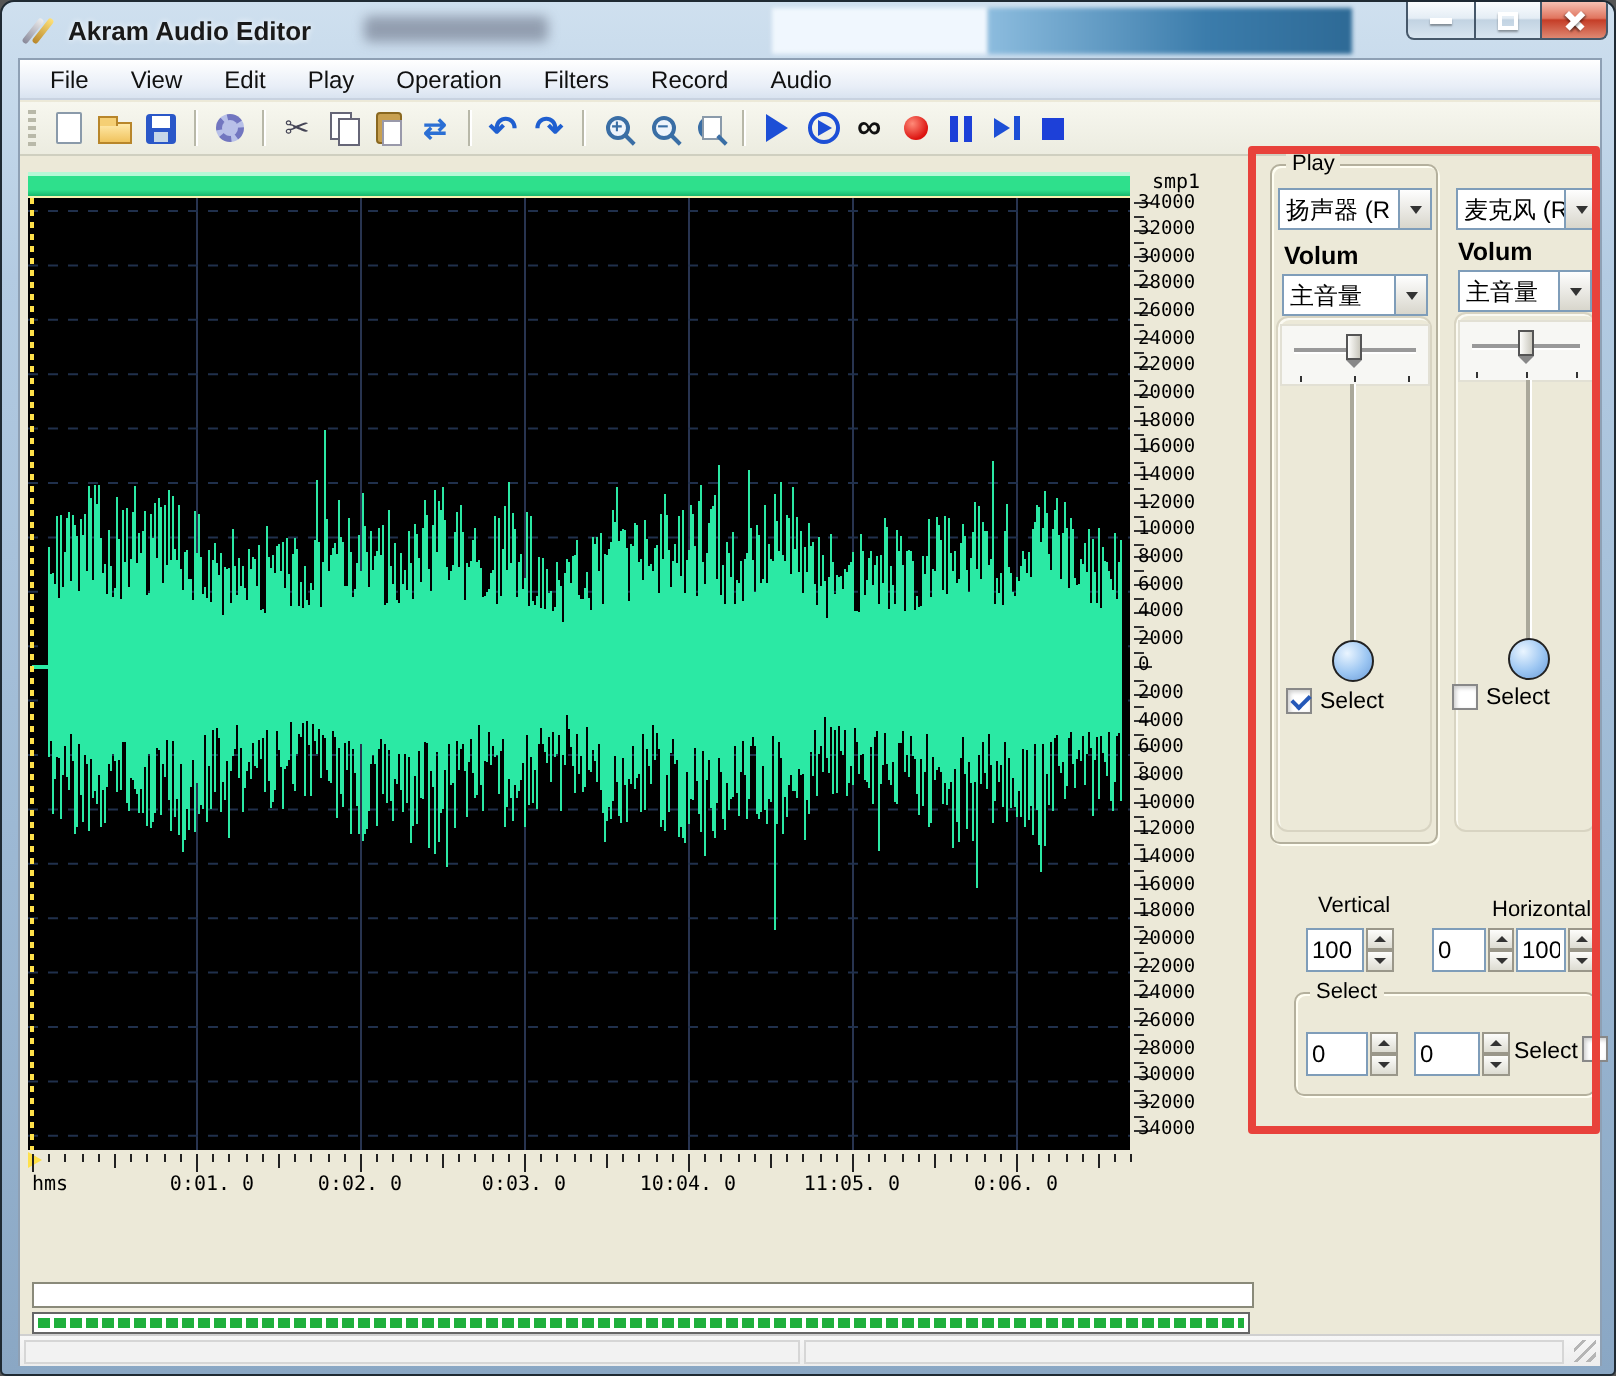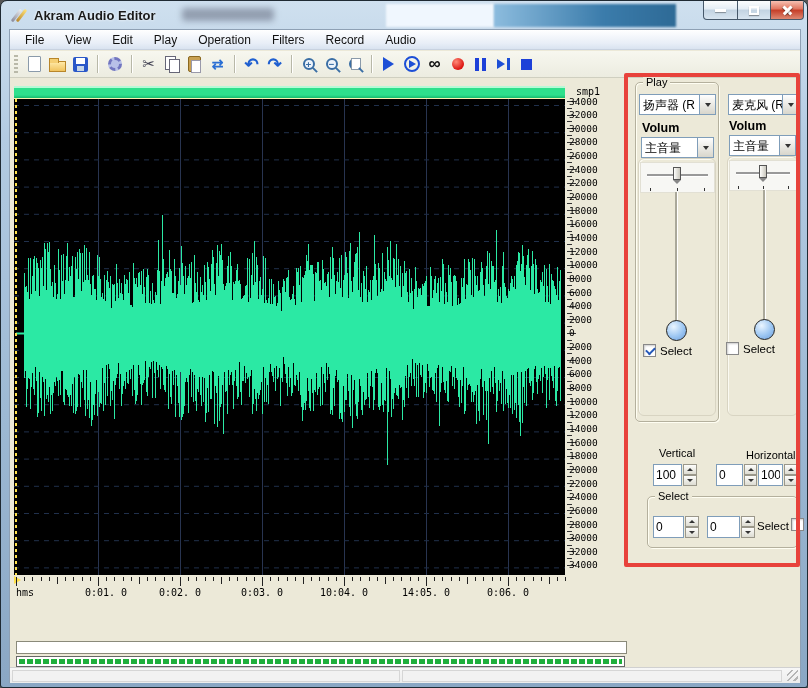--- a/index.html
+++ b/index.html
@@ -455,21 +455,21 @@
         <span class="t-tick" style="left: 510.4px; height: 4px;"></span>
         <span class="t-tick" style="left: 518.6px; height: 4px;"></span>
         <span class="t-tick" style="left: 526.8px; height: 4px;"></span>
         <span class="t-tick" style="left: 535px; height: 7px;"></span>
         <span class="t-tick" style="left: 543.2px; height: 4px;"></span>
         <span class="t-tick" style="left: 551.4px; height: 4px;"></span>
         <span class="t-label" style="left: 60px;">0:01. 0</span>
         <span class="t-label" style="left: 134px;">0:02. 0</span>
         <span class="t-label" style="left: 216px;">0:03. 0</span>
         <span class="t-label" style="left: 298px;">10:04. 0</span>
-        <span class="t-label" style="left: 380px;">14:05. 0</span>
+        <span class="t-label" style="left: 380px;">11:05. 0</span>
         <span class="t-label" style="left: 462px;">0:06. 0</span>
       </div>
 
 
     <div class="abs seek-bar"></div>
     <div class="abs green-bar">
         <i></i>
       </div>
 
     <div class="abs statusbar">

